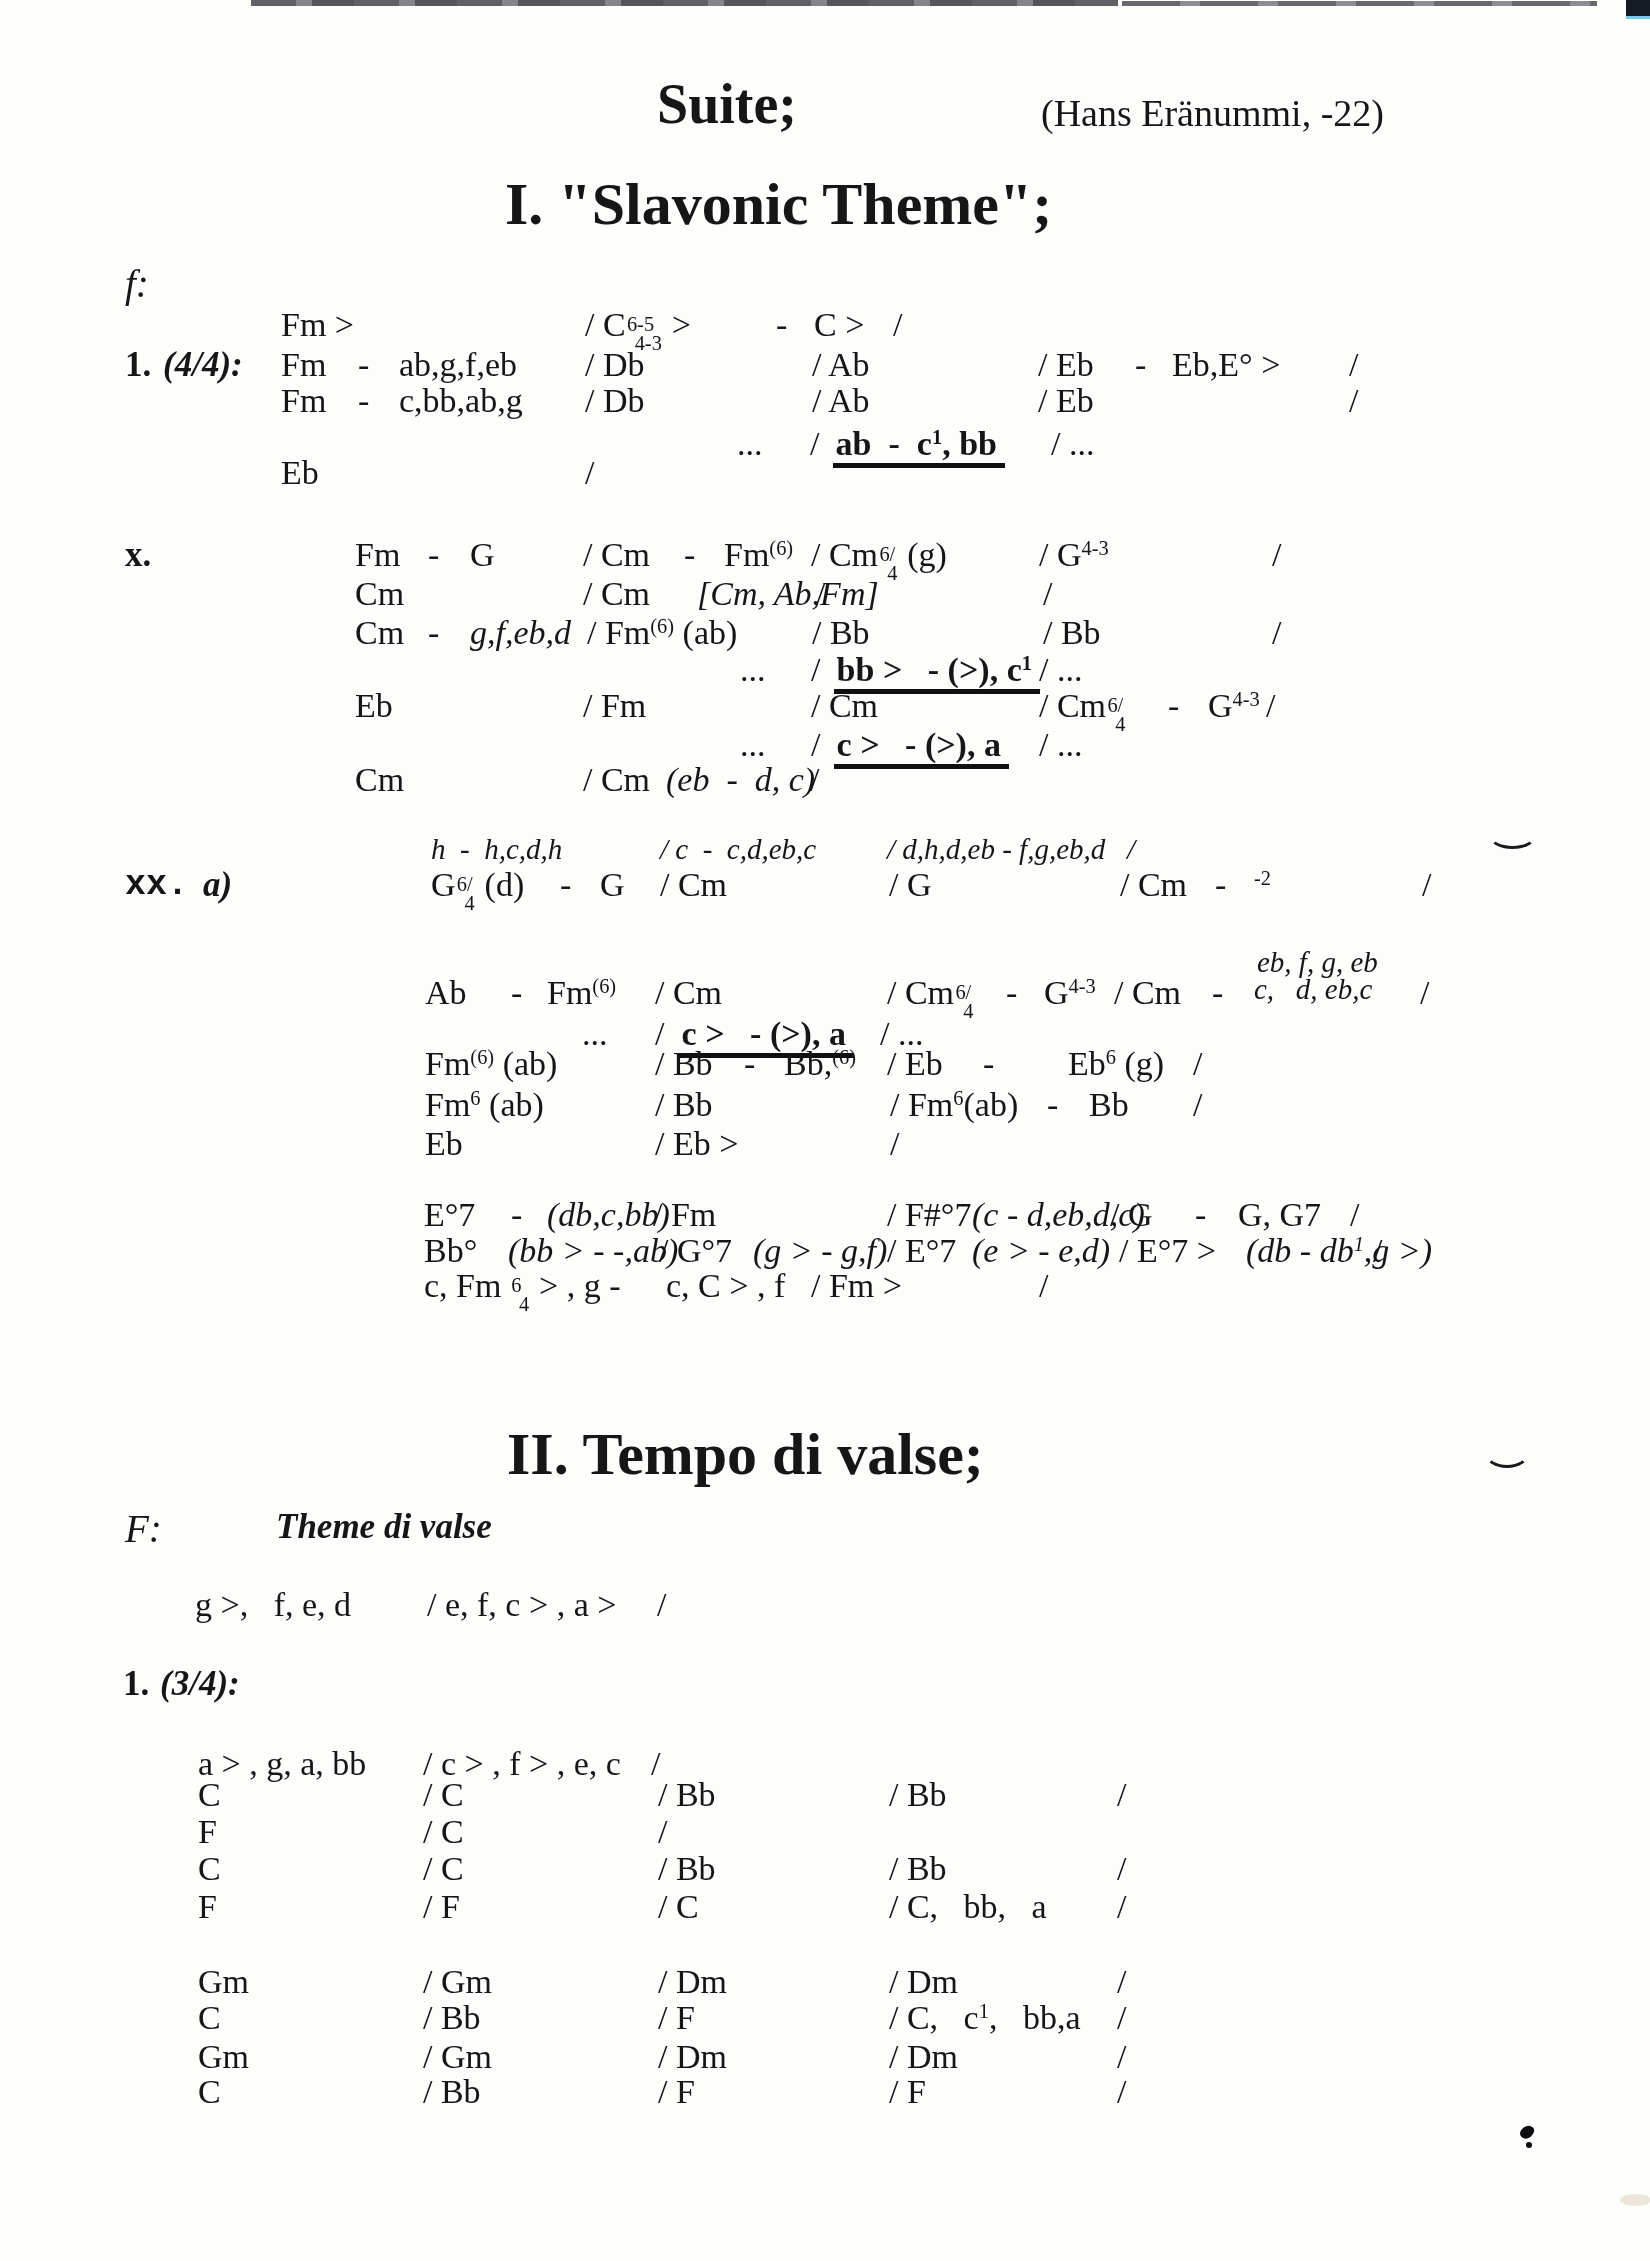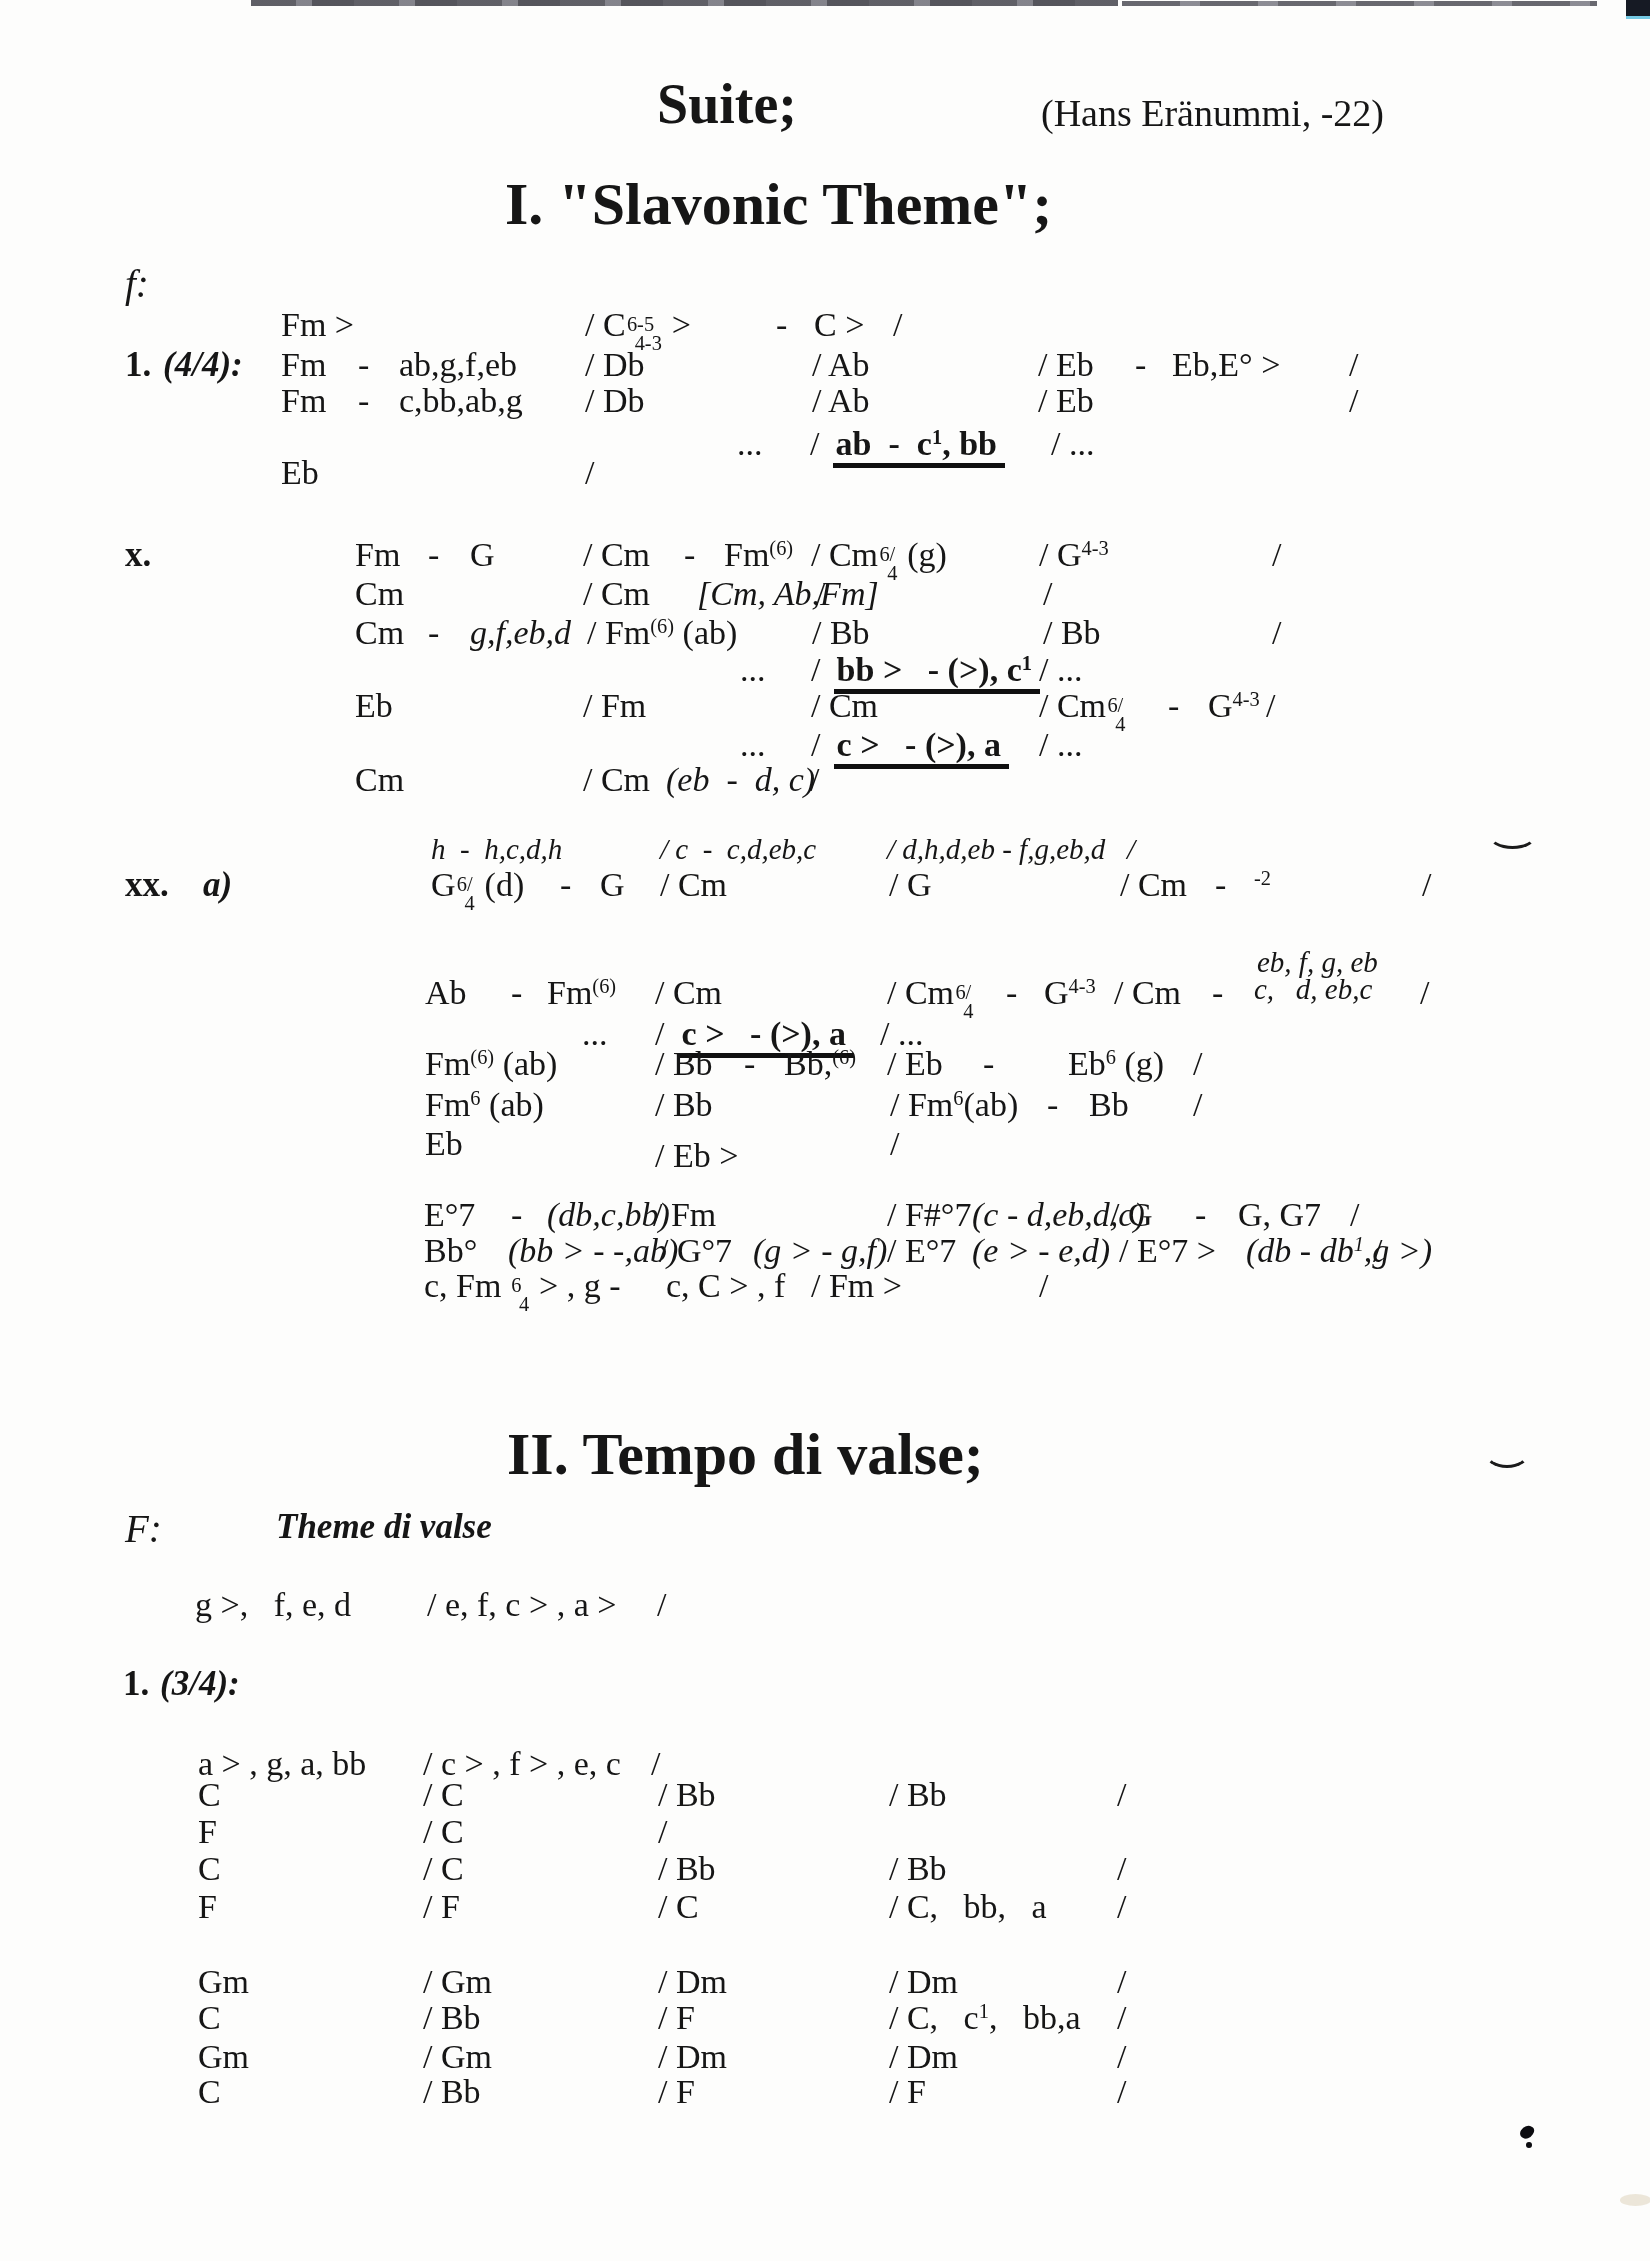--- a/index.html
+++ b/index.html
@@ -167,21 +167,21 @@
       <span class="cell" style="left: 583px;">/ Cm</span>
       <span class="cell c-i" style="left: 666px;">(eb  -  d, c)</span>
       <span class="cell" style="left: 810px;">/</span>
     </div>
     <div class="row" style="top: 833px;">
       <span class="cell c-small" style="left: 431px;">h  -  h,c,d,h</span>
       <span class="cell c-small" style="left: 660px;">/ c  -  c,d,eb,c</span>
       <span class="cell c-small" style="left: 887px;">/ d,h,d,eb - f,g,eb,d   /</span>
     </div>
     <div class="row" style="top: 865px;">
-      <span class="cell c-lab" style="left: 125px;">xx.</span>
+      <span class="cell c-lab" style="left: 125px; font-family: Liberation Mono, monospace;">xx.</span>
       <span class="cell c-labi" style="left: 203px;">a)</span>
       <span class="cell" style="left: 431px;">G<span class="ss"><span class="ssa">6/</span><span class="ssb">4</span></span> (d)</span>
       <span class="cell" style="left: 560px;">-</span>
       <span class="cell" style="left: 600px;">G</span>
       <span class="cell" style="left: 660px;">/ Cm</span>
       <span class="cell" style="left: 889px;">/ G</span>
       <span class="cell" style="left: 1120px;">/ Cm</span>
       <span class="cell" style="left: 1215px;">-</span>
       <span class="cell" style="left: 1254px;"><span class="sup">-2</span></span>
       <span class="cell" style="left: 1422px;">/</span>
@@ -221,21 +221,21 @@
     <div class="row" style="top: 1085px;">
       <span class="cell" style="left: 425px;">Fm<span class="sup">6</span> (ab)</span>
       <span class="cell" style="left: 655px;">/ Bb</span>
       <span class="cell" style="left: 890px;">/ Fm<span class="sup">6</span>(ab)</span>
       <span class="cell" style="left: 1047px;">-</span>
       <span class="cell" style="left: 1089px;">Bb</span>
       <span class="cell" style="left: 1193px;">/</span>
     </div>
     <div class="row" style="top: 1124px;">
       <span class="cell" style="left: 425px;">Eb</span>
-      <span class="cell" style="left: 655px; margin-top: 12px;">/ Eb &gt;</span>
+      <span class="cell" style="left: 655px;">/ Eb &gt;</span>
       <span class="cell" style="left: 890px;">/</span>
     </div>
     <div class="row" style="top: 1195px;">
       <span class="cell" style="left: 424px;">E°7</span>
       <span class="cell" style="left: 511px;">-</span>
       <span class="cell c-i" style="left: 547px;">(db,c,bb)</span>
       <span class="cell" style="left: 653px;">/ Fm</span>
       <span class="cell" style="left: 887px;">/ F#°7</span>
       <span class="cell c-i" style="left: 972px;">(c - d,eb,d,c)</span>
       <span class="cell" style="left: 1110px;">/ G</span>

